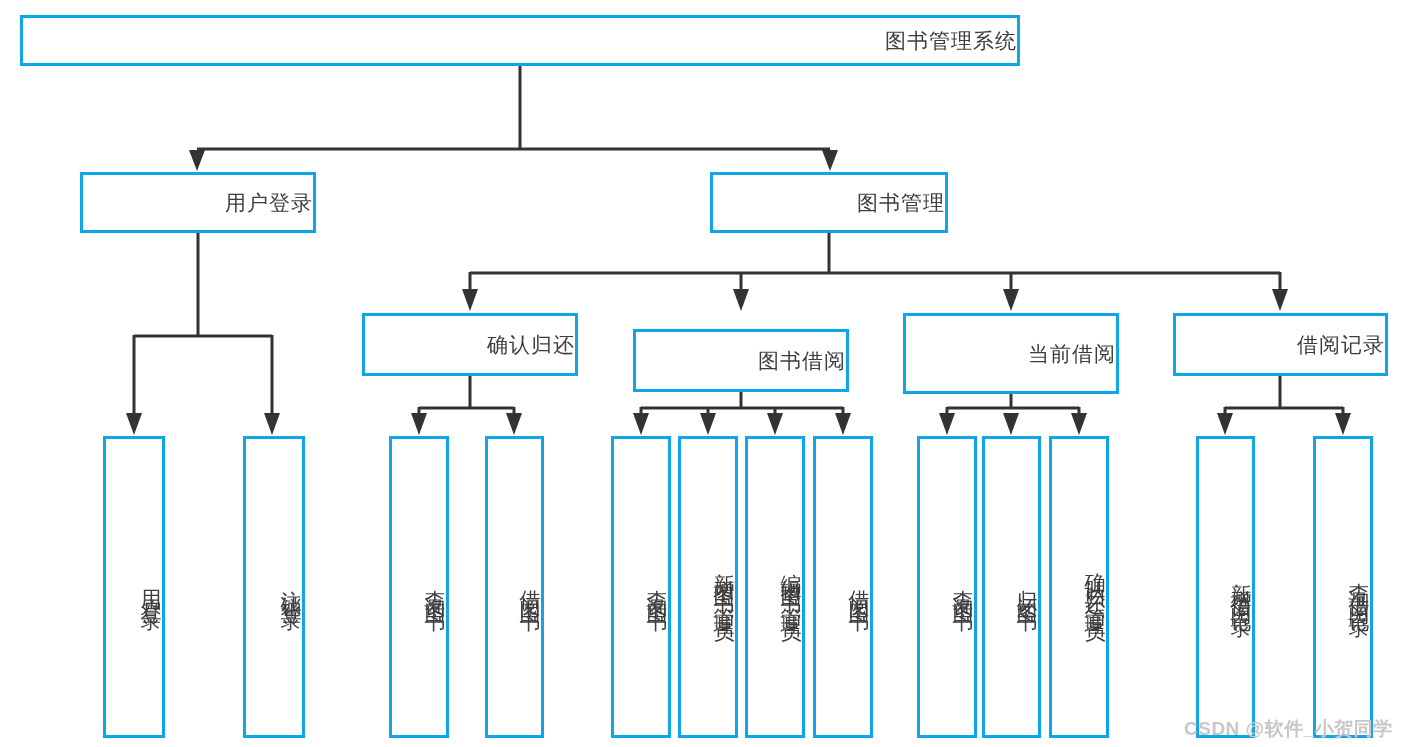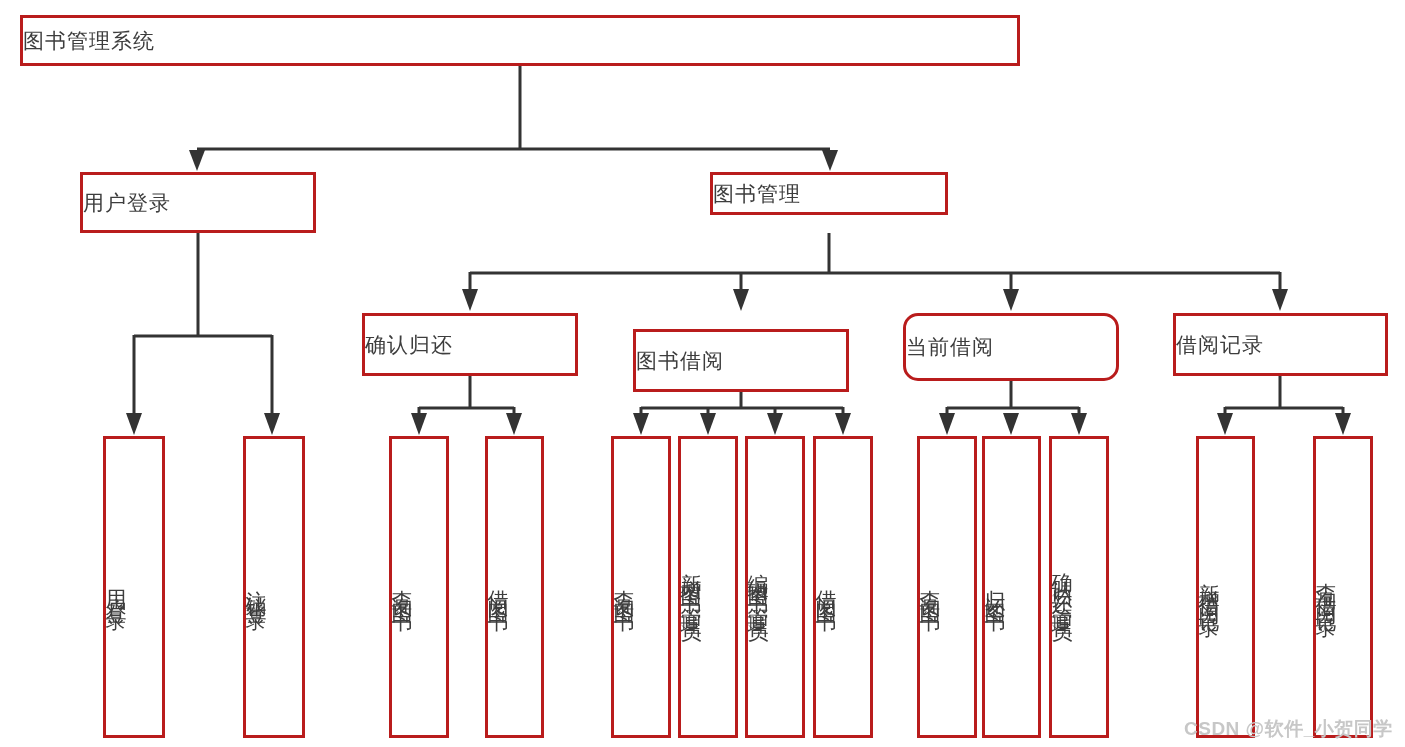--- a/index.html
+++ b/index.html
@@ -14,24 +14,24 @@
   svg.connectors {
     position: absolute;
     left: 0; top: 0;
     width: 1405px; height: 747px;
     z-index: 1;
   }
   .node {
     position: absolute;
     box-sizing: border-box;
     background: #ffffff;
-    border: 3px solid #b91c1c;
+    border: 3px solid #0ea5e9;
     display: flex;
     align-items: center;
-    justify-content: flex-start;
+    justify-content: flex-end;
     color: #3d3d3d;
     z-index: 2;
   }
   .hbox { font-size: 21px; letter-spacing: 1px; }
   .vbox { z-index: 2; }
   .vtext {
     writing-mode: vertical-rl;
     text-orientation: mixed;
     font-size: 21px;
     letter-spacing: 7px;
@@ -110,31 +110,31 @@
     </g>
   </svg>
 
   <div class="node hbox" style="left:20px; top:15px; width:1000px; height:51px;">
     <span>图书管理系统</span>
   </div>
 
   <div class="node hbox" style="left:80px; top:172px; width:236px; height:61px;">
     <span>用户登录</span>
   </div>
-  <div class="node hbox" style="left:710px; top:172px; width:238px; height:43px;">
+  <div class="node hbox" style="left:710px; top:172px; width:238px; height:61px;">
     <span>图书管理</span>
   </div>
 
   <div class="node hbox" style="left:362px; top:313px; width:216px; height:63px;">
     <span>确认归还</span>
   </div>
   <div class="node hbox" style="left:633px; top:313px; width:216px; height:63px;margin-top:16px;">
     <span>图书借阅</span>
   </div>
-  <div class="node hbox" style="left:903px; top:313px; width:216px; height:68px;border-radius:15px;">
+  <div class="node hbox" style="left:903px; top:313px; width:216px; height:81px;">
     <span>当前借阅</span>
   </div>
   <div class="node hbox" style="left:1173px; top:313px; width:215px; height:63px;">
     <span>借阅记录</span>
   </div>
 
   <div class="node vbox" style="left:103px; top:436px; width:62px; height:302px;">
     <span class="vtext">用户登录</span>
   </div>
   <div class="node vbox" style="left:243px; top:436px; width:62px; height:302px;">

